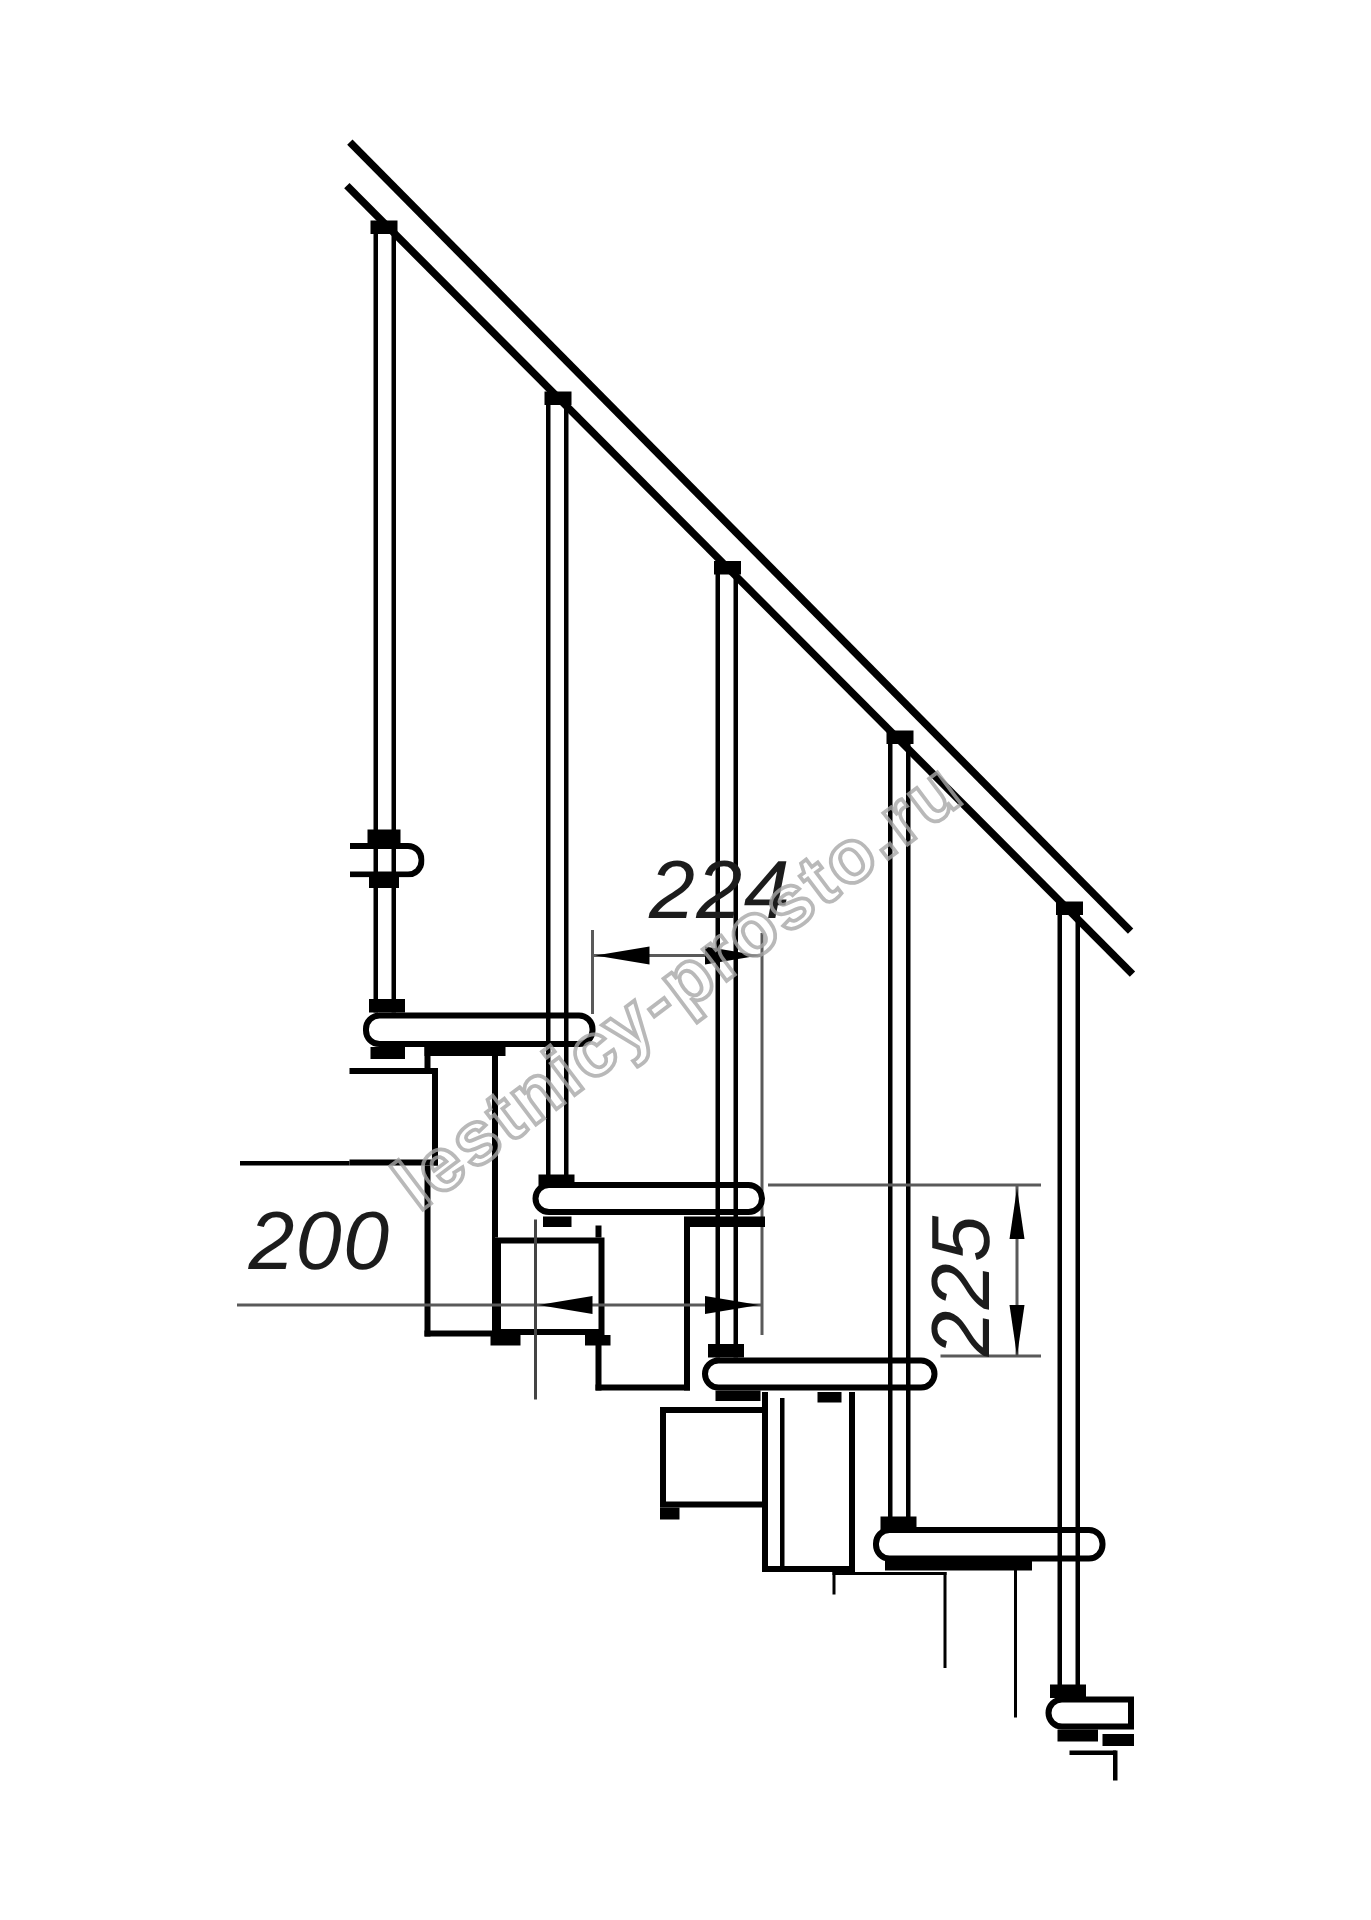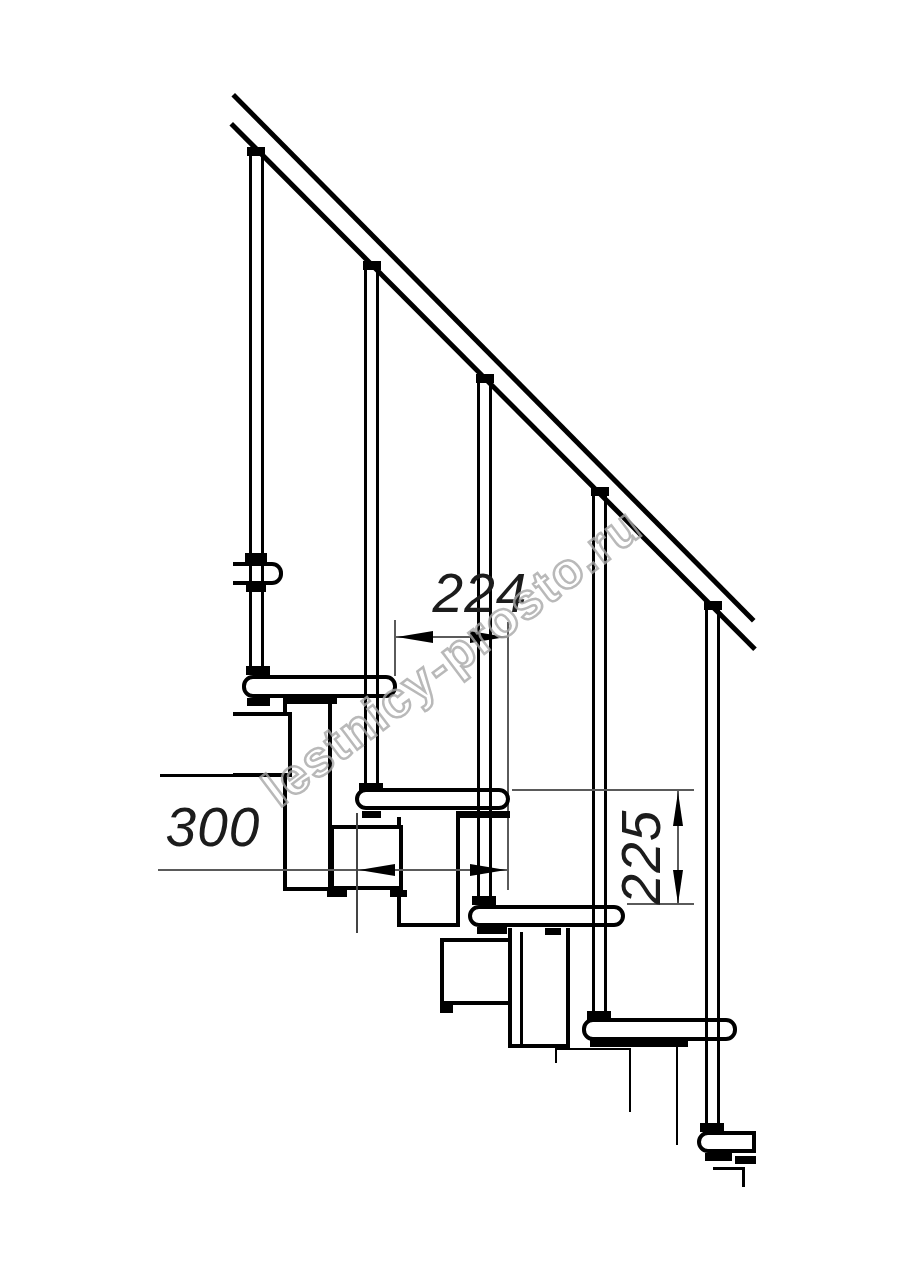--- a/index.html
+++ b/index.html
@@ -107,21 +107,21 @@
   <div class="rail" style="left:233px;top:122px;width:742px;transform:rotate(45.1deg);"></div>
 
   <div class="dl" style="left:395px;top:636px;width:113px;height:2px;"></div>
   <div class="arr arr-left" style="left:397px;top:631px;"></div>
   <div class="arr arr-right" style="left:470px;top:631px;"></div>
   <div class="dimtext" style="left:415px;top:566px;width:130px;font-style:italic;">224</div>
 
   <div class="dl" style="left:158px;top:869px;width:350px;height:2px;"></div>
   <div class="arr arr-left" style="left:359px;top:864px;"></div>
   <div class="arr arr-right" style="left:470px;top:864px;"></div>
-  <div class="dimtext" style="left:158px;top:800px;width:110px;">300</div>
+  <div class="dimtext" style="left:158px;top:800px;width:110px;">200</div>
   <div class="dl" style="left:356px;top:813px;width:2px;height:120px;background:#444;"></div>
 
   <div class="dl" style="left:512px;top:789px;width:182px;height:2px;"></div>
   <div class="dl" style="left:627px;top:903px;width:67px;height:2px;"></div>
   <div class="dl" style="left:677px;top:790px;width:2px;height:114px;"></div>
   <div class="arr arr-up" style="left:673px;top:792px;"></div>
   <div class="arr arr-down" style="left:673px;top:870px;"></div>
   <div class="dimtext dimtext-rot" style="left:641px;top:857px;">225</div>
 
   <div id="watermark">lestnicy-prosto.ru</div>

